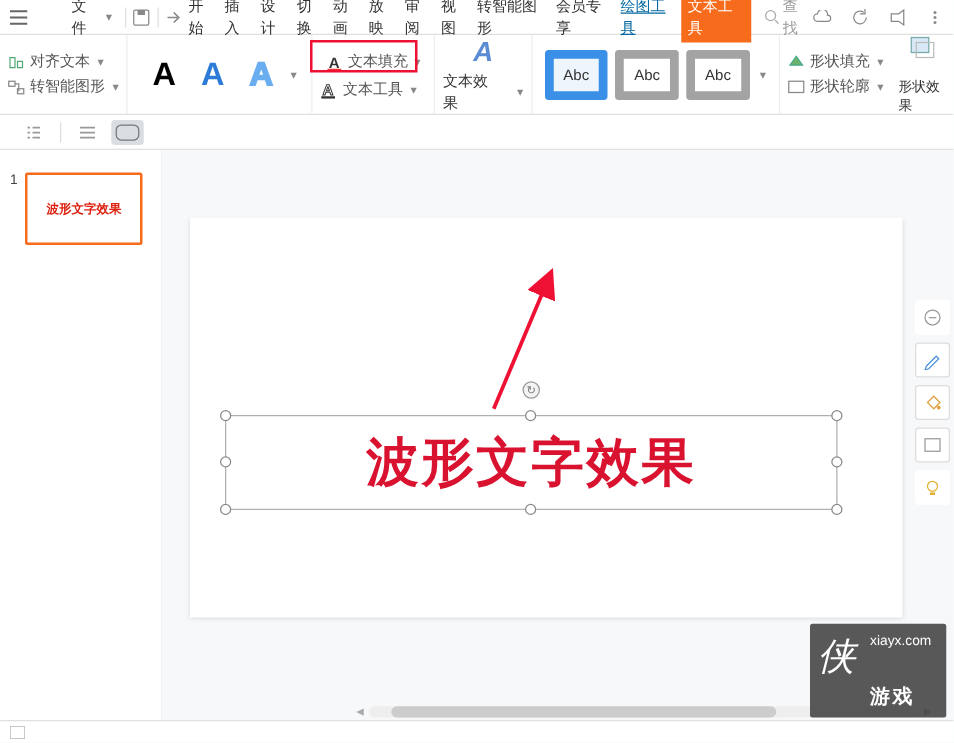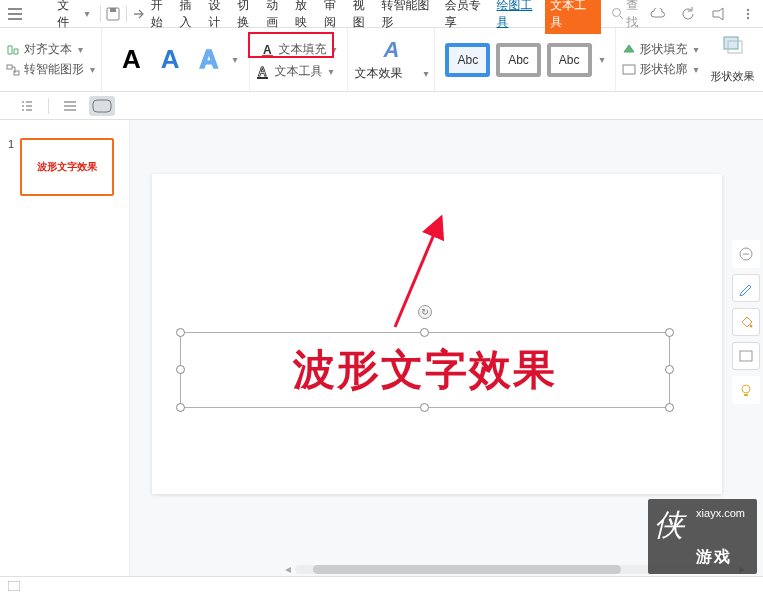--- a/index.html
+++ b/index.html
@@ -22,21 +22,21 @@
 .a-styles { display: flex; align-items: center; padding: 4px 6px; gap: 4px; }
 .a-black { color: #000; }
 .a-blue { color: #2d7bd8; }
 .a-outline { color: #6aaef0; -webkit-text-stroke: 1.5px #6aaef0; }
 .arrow-dn { font-size: 10px; color: #888; margin-left: 2px; }
 
 .txt-fill-group { position: relative; }
 .text-fill-btn { display: flex; align-items: center; gap: 3px; padding: 2px 5px; }
 .red-box { position: absolute; top: 4px; left: -2px; width: 86px; height: 26px; border: 2.5px solid #e13; pointer-events: none; }
 
-.abc-box { border: 4px solid #a3a3a3; border-radius: 3px; padding: 6px 8px; font-size: 12px; color: #333; cursor: pointer; background: #fff; }
+.abc-box { border: 7px solid #a3a3a3; border-radius: 3px; padding: 6px 8px; font-size: 12px; color: #333; cursor: pointer; background: #fff; }
 .abc-box.sel { border-color: #3a8fe6; background: #eef5fd; }
 .abc-row { display: flex; gap: 6px; align-items: center; padding: 4px; }
 
 .shape-fill-group { padding: 0 6px; display: flex; flex-direction: column; gap: 3px; justify-content: center; }
 
 
 .viewbar { height: 28px; display: flex; align-items: center; padding: 0 4px 0 14px; gap: 6px; border-bottom: 1px solid #e0e0e0; }
 .viewbar .vb { width: 26px; height: 20px; display: flex; align-items: center; justify-content: center; color: #999; border-radius: 3px; }
 .viewbar .vb.sel { background: #d9dee3; color: #444; }
 .sep-v { width: 1px; height: 16px; background: #ddd; margin: 0 2px; }

